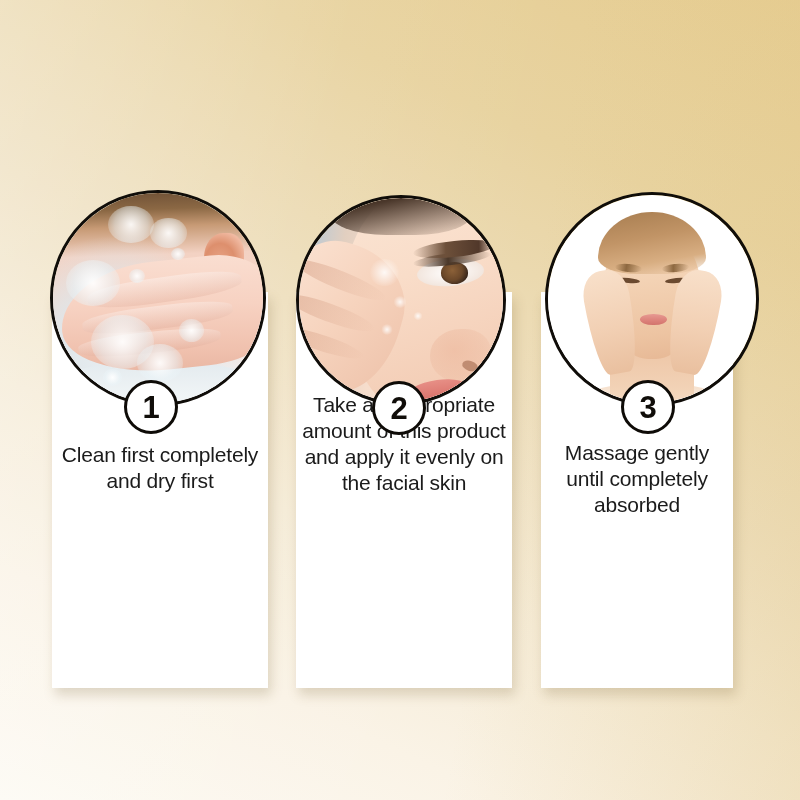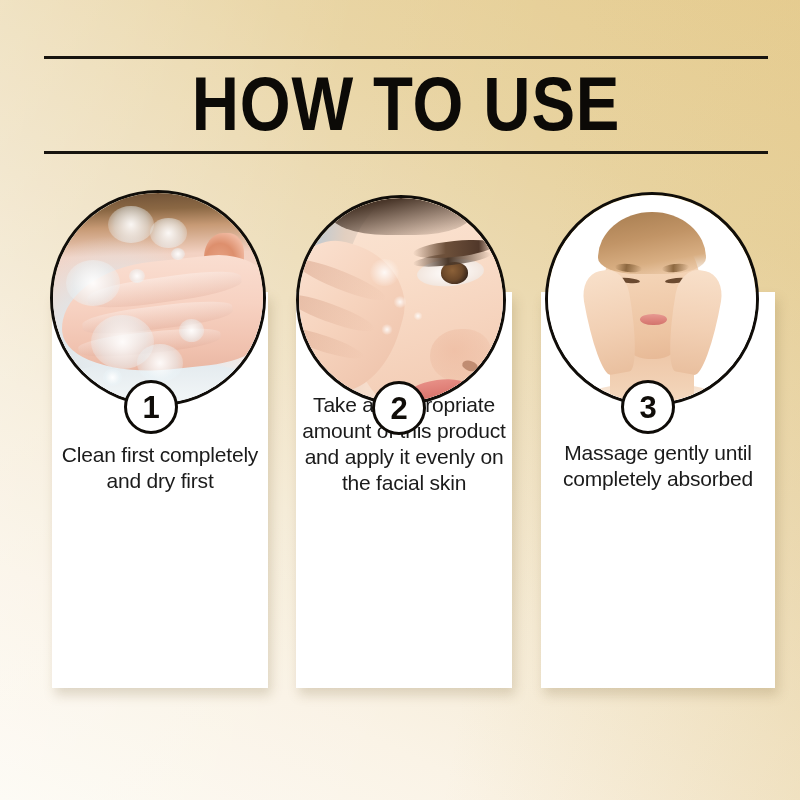--- a/index.html
+++ b/index.html
@@ -72,21 +72,21 @@
 
   .card {
     position: absolute;
     top: 292px;
     height: 396px;
     background: #ffffff;
     box-shadow: 3px 7px 11px rgba(120, 95, 50, 0.22);
   }
   .card-1 { left: 52px;  width: 216px; }
   .card-2 { left: 296px; width: 216px; }
-  .card-3 { left: 541px; width: 234px; }
+  .card-3 { left: 541px; width: 192px; }
 
   .card-text {
     position: absolute;
     left: 6px;
     right: 6px;
     text-align: center;
     color: #1b1b1b;
     font-family: "Liberation Sans", sans-serif;
     font-size: 21px;
     line-height: 26px;
@@ -298,25 +298,20 @@
   .badge-2 { left: 372px; top: 381px; }
   .badge-3 { left: 621px; top: 380px; }
 </style>
 </head>
 <body>
 
 <div id="infographic">
 
   <div id="bg-wash"></div>
 
-  <div id="header">
-    <div class="rule"></div>
-    <div id="title-text">HOW TO USE</div>
-    <div class="rule"></div>
-  </div>
 
   <div id="cards">
 
     <div class="card card-1">
       <div class="card-text">Clean first completely and dry first</div>
     </div>
 
     <div class="photo photo-1">
       <div class="inner">
         <div class="p1-bg"></div>

